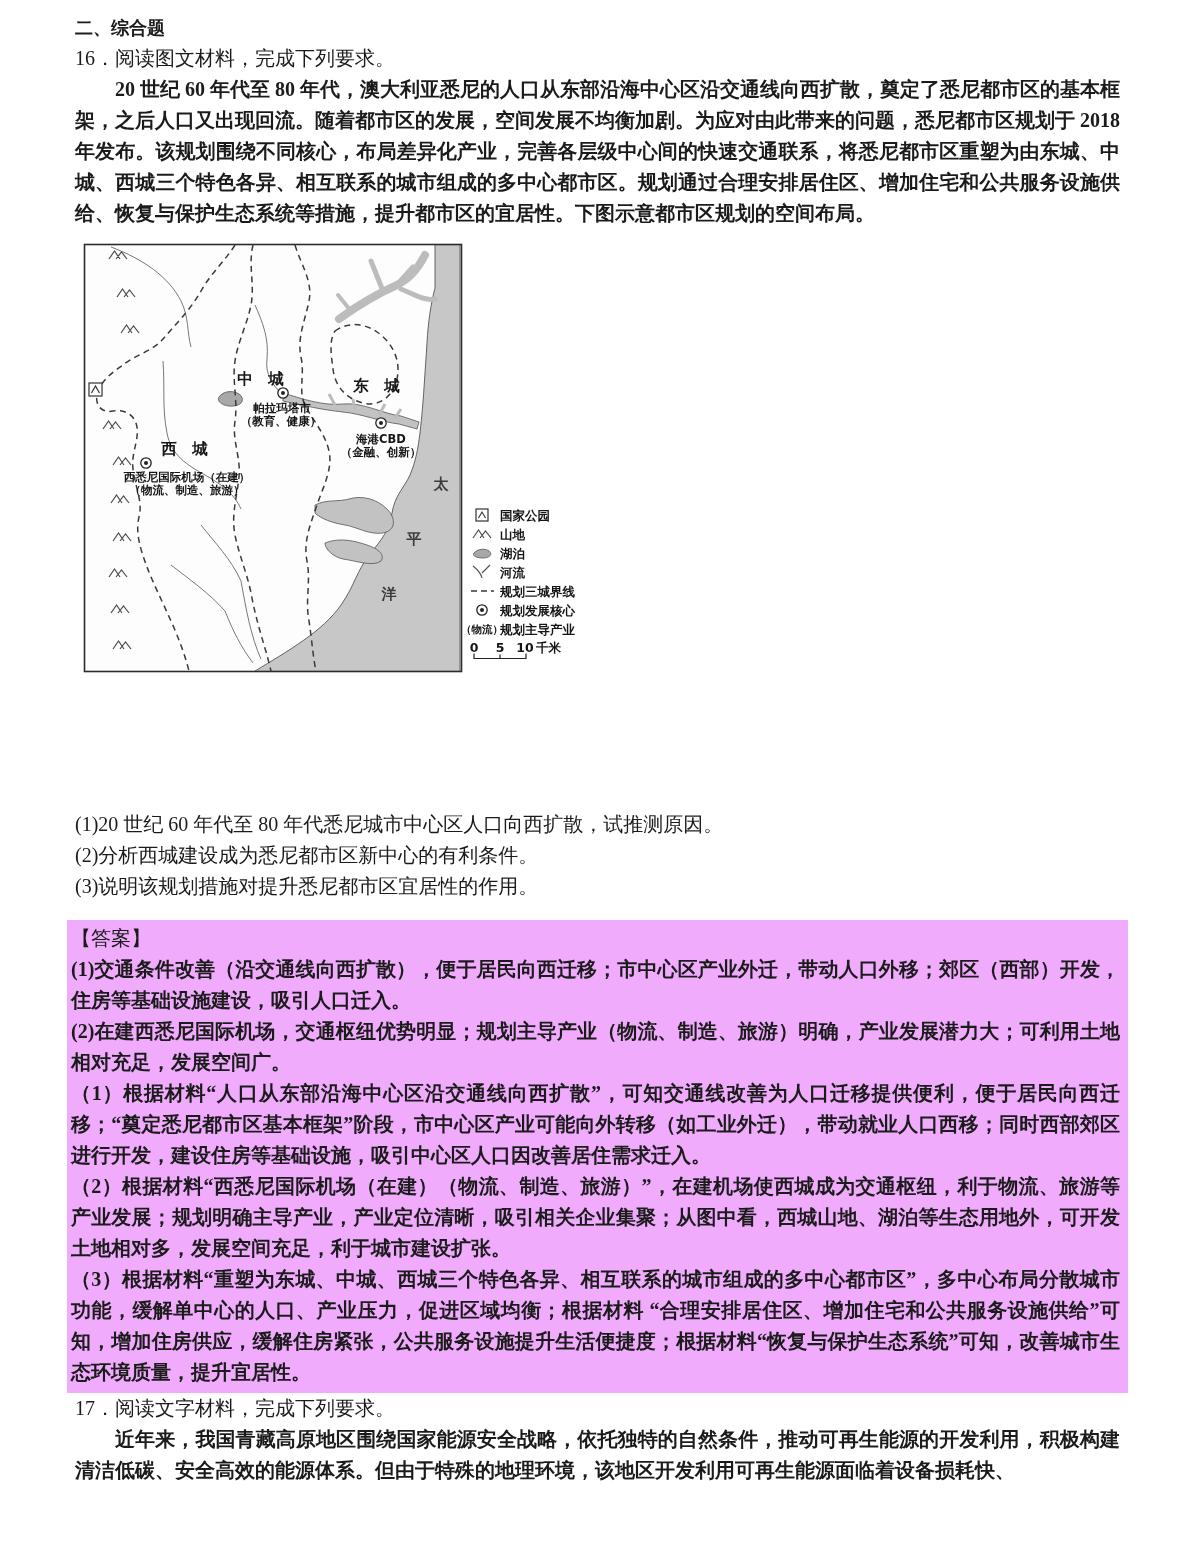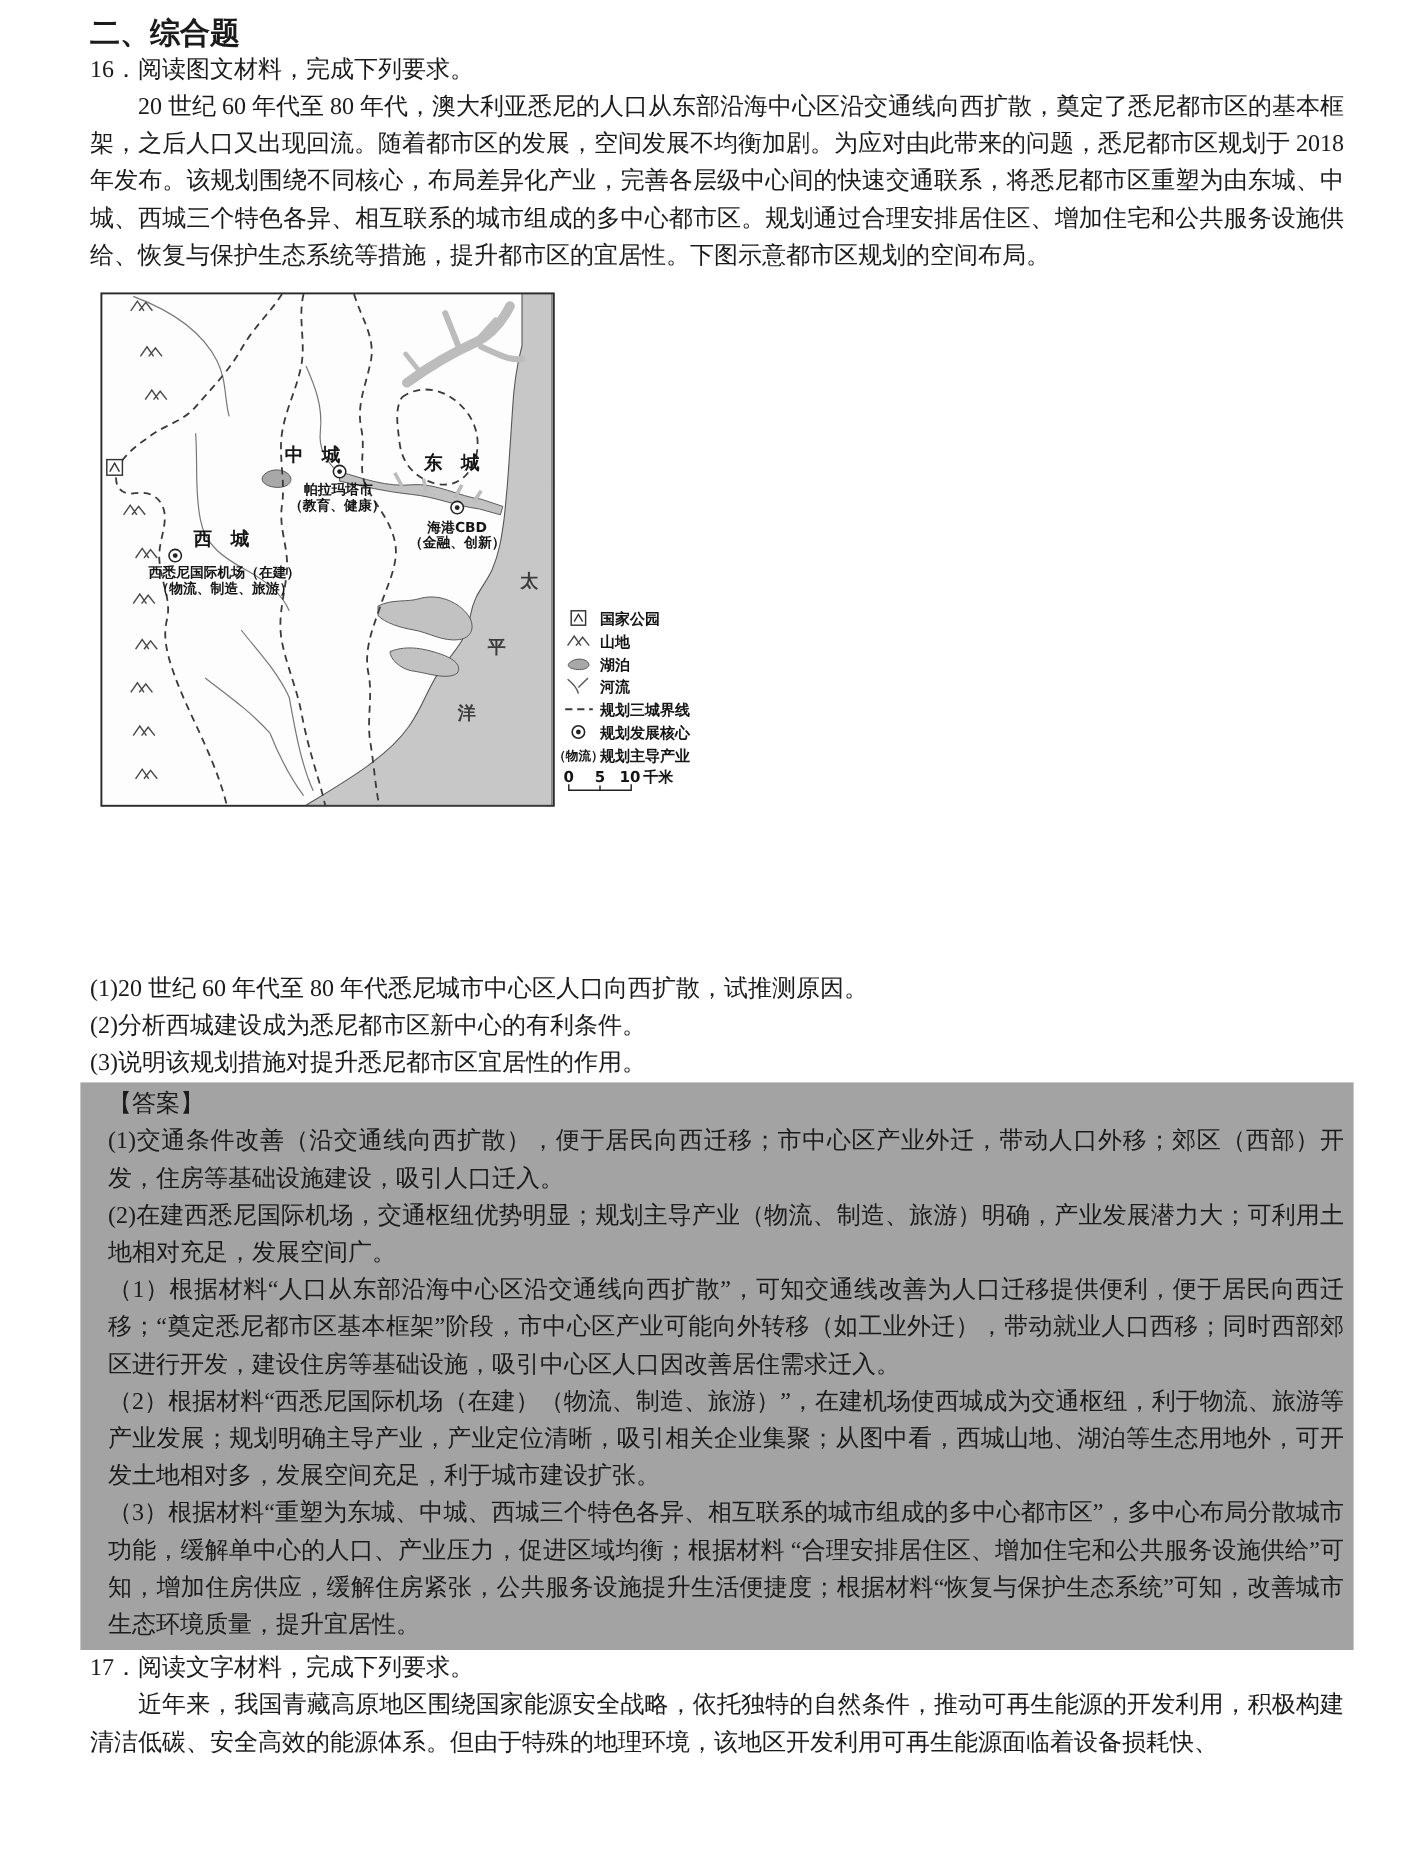--- a/index.html
+++ b/index.html
@@ -9,33 +9,33 @@
     box-sizing:border-box;
     padding:12px 70px 0 75px;
     background:#ffffff;
     color:#1b1b1b;
     font-family:"Liberation Serif","DejaVu Serif",serif;
     font-size:20px;line-height:31px;
     overflow:hidden;
   }
   .sec-title{
     font-family:"DejaVu Sans","Liberation Sans",sans-serif;
-    font-weight:bold;font-size:25px;line-height:31px;
+    font-weight:bold;font-size:18px;line-height:31px;
   }
   .t-line{white-space:nowrap;}
-  p.para{margin:0;text-align:justify;}
+  p.para{margin:0;text-align:justify;font-weight:bold;}
   p.indent{text-indent:2em;}
   .map-figure{
     position:relative;margin:18px 0 10px 8px;
     width:578px;height:556px;
   }
   .answer-block{
-    background:#a3a3a3;
-    margin:0 -8px 0 -8px;
-    padding:3px 8px 5px 23px;
+    background:#f0abfc;
+    margin:18px -8px 0 -8px;
+    padding:3px 8px 5px 4px;
   }
   svg text{fill:#151515;}
   .map-label-big{
     font-family:"DejaVu Sans","Liberation Sans",sans-serif;
     font-size:15.5px;font-weight:bold;letter-spacing:5px;
   }
   .map-label-sm{
     font-family:"DejaVu Sans","Liberation Sans",sans-serif;
     font-size:11.5px;font-weight:bold;
   }

